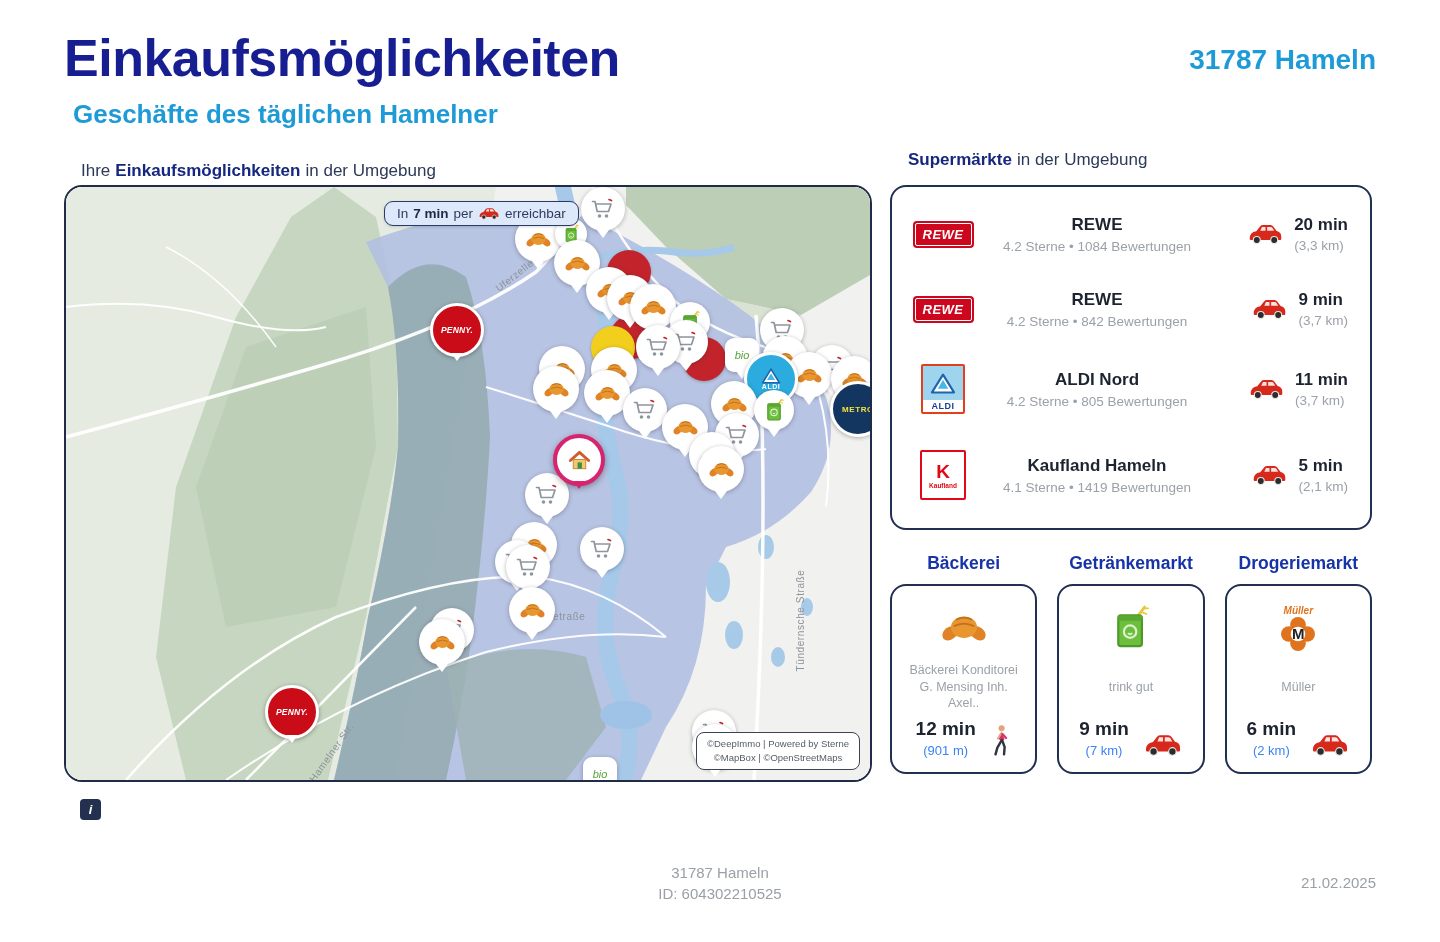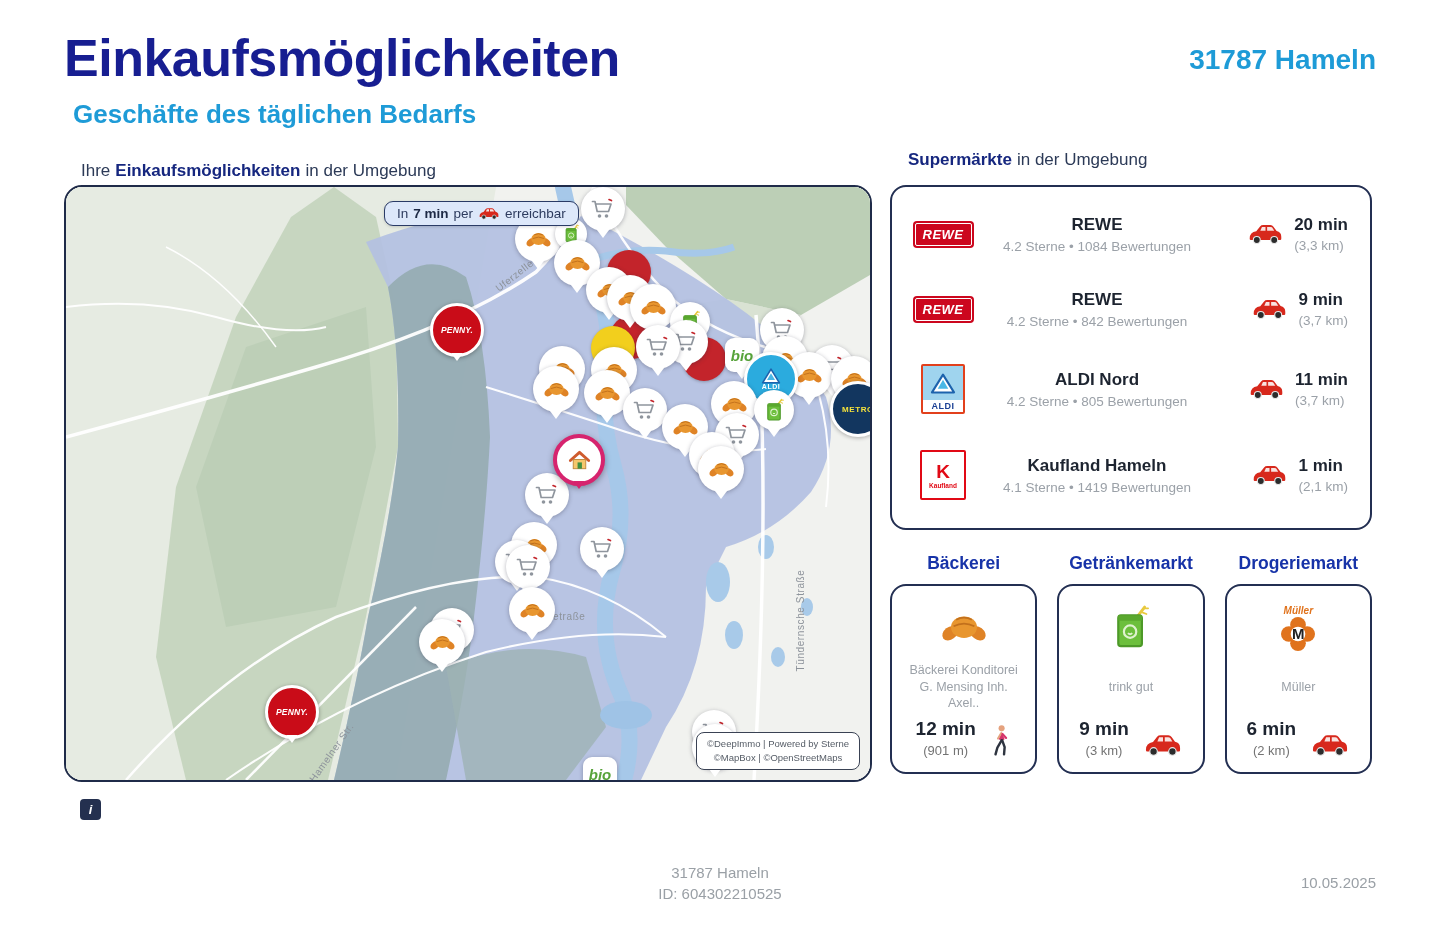--- a/index.html
+++ b/index.html
@@ -29,21 +29,21 @@
 
   
   .mk{position:absolute;transform:translate(-50%,-50%);display:flex;align-items:center;justify-content:center;flex-direction:column;}
   .pin{background:#fff;border-radius:50%;box-shadow:0 1px 4px rgba(40,40,60,.35);}
   .tailed::after{content:'';position:absolute;top:97%;left:50%;margin-left:-6px;border:6px solid transparent;border-top:8px solid #fff;}
   .mk-croissant{width:46px;height:46px;}.mk-croissant svg{width:29px;height:25px;}
   .mk-cart{width:44px;height:44px;}.mk-cart svg{width:26px;height:24px;}
   .mk-juicebox{width:40px;height:40px;}.mk-juicebox svg{width:21px;height:25px;}
   .mk-juicebox-small{width:32px;height:32px;}.mk-juicebox-small svg{width:17px;height:20px;}
   .mk-bio{width:34px;height:34px;border-radius:9px;}
-  .bio-t{color:#57a33a;font-size:15px;font-weight:700;font-style:italic;}
+  .bio-t{color:#57a33a;font-size:11px;font-weight:400;font-style:italic;}
   .mk-penny{width:48px;height:48px;background:#c90c18;border:3px solid #fff;border-radius:50%;box-shadow:0 1px 4px rgba(0,0,0,.35);color:#fff;font-weight:800;font-style:italic;font-size:8.5px;letter-spacing:.2px;}
   .mk-penny::after{border-top-color:#fff;}
   .mk-aldi{width:48px;height:48px;background:#2babde;border:3px solid #fff;border-radius:50%;box-shadow:0 1px 4px rgba(0,0,0,.3);}
   .mk-aldi svg{width:20px;height:16px;}
   .aldi-mk-t{color:#fff;font-size:7px;font-weight:800;margin-top:-1px;letter-spacing:.5px;}
   .mk-metro{width:50px;height:50px;background:#12365f;border:3px solid #fff;border-radius:50%;color:#f5e23c;font-weight:800;font-size:8px;letter-spacing:.6px;box-shadow:0 1px 4px rgba(0,0,0,.3);}
   .mk-yellow{width:44px;height:44px;border-radius:50%;background:#f2cf1d;box-shadow:0 1px 3px rgba(0,0,0,.25);}
   .mk-redarc{width:44px;height:44px;border-radius:50%;background:#c3242b;box-shadow:0 1px 3px rgba(0,0,0,.25);}
   .mk-home{width:44px;height:44px;background:#fff;border:4px solid #d6246e;border-radius:50%;box-shadow:0 2px 6px rgba(0,0,0,.35);}
   .mk-home::after{border-top-color:#d6246e;}
@@ -72,21 +72,21 @@
   
   .cards{position:absolute;left:890px;top:553px;width:482px;display:grid;grid-template-columns:1fr 1fr 1fr;column-gap:20px;}
   .card-head{font-size:17.5px;font-weight:700;color:#1733a8;text-align:center;margin-bottom:10px;}
   .card{border:2px solid #232f52;border-radius:16px;background:#fff;height:190px;box-sizing:border-box;display:flex;flex-direction:column;align-items:center;padding:14px 10px 14px;}
   .card-icon{height:56px;display:flex;align-items:center;justify-content:center;}
   .card-icon svg{width:52px;height:46px;}
   .card-icon.jb svg{width:40px;height:50px;}
   .card-name{font-size:12.5px;color:#9ba1a8;text-align:center;line-height:1.35;flex:1;display:flex;align-items:center;justify-content:center;padding:0 2px;}
   .card-bottom{display:flex;align-items:flex-end;justify-content:center;gap:14px;width:100%;}
   .cb-time{font-size:19px;font-weight:800;color:#1d2430;text-align:center;}
-  .cb-dist{font-size:13px;color:#737373;margin-top:3px;text-align:center;}
+  .cb-dist{font-size:13px;color:#3b82f6;margin-top:3px;text-align:center;}
   .cb-icon svg{width:40px;height:26px;display:block;}
   .cb-icon.walk svg{width:22px;height:34px;}
   .mueller-logo{display:flex;flex-direction:column;align-items:center;line-height:1;}
   .mueller-word{color:#e0731d;font-size:10px;font-weight:800;font-style:italic;margin-bottom:1px;}
   .mueller-flower{position:relative;width:34px;height:34px;}
   .mueller-flower svg{width:34px;height:34px;}
   .mf-m{position:absolute;left:0;top:0;width:34px;height:34px;display:flex;align-items:center;justify-content:center;font-weight:800;font-size:15px;color:#222;}
 
   
   .info-row{position:absolute;left:80px;top:799px;display:flex;align-items:center;gap:12px;}
@@ -94,21 +94,21 @@
   .info-text{font-size:15.5px;color:#2f3a4a;}
   .footer-center{position:absolute;left:50%;top:862px;transform:translateX(-50%);text-align:center;font-size:15px;color:#9aa0a6;line-height:1.4;}
   .footer-date{position:absolute;right:64px;top:874px;font-size:15px;color:#9aa0a6;}
 </style>
 </head>
 <body>
 
 <div class="page">
 
   <div class="title">Einkaufsmöglichkeiten</div>
-  <div class="subtitle">Geschäfte des täglichen Bedarfs</div>
+  <div class="subtitle">Geschäfte des täglichen Hamelner</div>
   <div class="location">31787 Hameln</div>
 
   <div class="sec-label map-label">
     <span>Ihre</span>
     <b>Einkaufsmöglichkeiten</b>
     <span>in der Umgebung</span>
   </div>
 
   <div class="map">
     <svg class="tiles" viewBox="0 0 804 593" preserveAspectRatio="none">
@@ -631,21 +631,21 @@
         <span class="icon">
             <svg viewBox="0 0 34 22">
               <path d="M2.5 15 Q2.5 9.5 8.5 8.5 L12 4 Q13 2.8 15 2.8 L21.5 2.8 Q23.3 2.8 24.3 4.3 L27.2 8.3 Q31.5 9.2 31.5 13.5 L31.5 15.5 Q31.5 16.5 30.5 16.5 L3.5 16.5 Q2.5 16.5 2.5 15.5 Z" fill="#d7281c"></path>
               <path d="M13.7 4.5 L12.2 8 L17 8 L17 4.5 Z" fill="#f9e3e0"></path>
               <path d="M18.5 4.5 L18.5 8 L25 8 L23 4.8 Q22.5 4.5 21.5 4.5 Z" fill="#f9e3e0"></path>
               <circle cx="9" cy="16.5" r="3.2" fill="#2c2c2c" stroke="#e8e8e8" stroke-width="1"></circle>
               <circle cx="25" cy="16.5" r="3.2" fill="#2c2c2c" stroke="#e8e8e8" stroke-width="1"></circle>
             </svg>
           </span>
         <span>
-            <div class="sm-time">1 min</div>
+            <div class="sm-time">5 min</div>
         <div class="sm-dist">(2,1 km)</div>
           </span>
       </div>
     </div>
 
   </div>
 
   <div class="cards">
     <div>
       <div class="card-head">Bäckerei</div>
@@ -687,21 +687,21 @@
               <rect x="4" y="6" width="13" height="17" rx="1.5" fill="#6cbf3c" stroke="#4d9928" stroke-width="1.2"></rect>
               <rect x="4" y="6" width="13" height="3" fill="#5aa82e"></rect>
               <circle cx="10.5" cy="15" r="3.4" fill="none" stroke="#dff2cf" stroke-width="1.2"></circle>
               <path d="M9.3 15.8 q1.2 1.2 2.4 0" stroke="#dff2cf" stroke-width="1" fill="none"></path>
             </svg>
           </div>
         <div class="card-name">trink gut</div>
         <div class="card-bottom">
           <span>
               <div class="cb-time">9 min</div>
-          <div class="cb-dist">(3 km)</div>
+          <div class="cb-dist">(7 km)</div>
             </span>
           <span class="cb-icon">
               <svg viewBox="0 0 34 22">
                 <path d="M2.5 15 Q2.5 9.5 8.5 8.5 L12 4 Q13 2.8 15 2.8 L21.5 2.8 Q23.3 2.8 24.3 4.3 L27.2 8.3 Q31.5 9.2 31.5 13.5 L31.5 15.5 Q31.5 16.5 30.5 16.5 L3.5 16.5 Q2.5 16.5 2.5 15.5 Z" fill="#d7281c"></path>
                 <path d="M13.7 4.5 L12.2 8 L17 8 L17 4.5 Z" fill="#f9e3e0"></path>
                 <path d="M18.5 4.5 L18.5 8 L25 8 L23 4.8 Q22.5 4.5 21.5 4.5 Z" fill="#f9e3e0"></path>
                 <circle cx="9" cy="16.5" r="3.2" fill="#2c2c2c" stroke="#e8e8e8" stroke-width="1"></circle>
                 <circle cx="25" cy="16.5" r="3.2" fill="#2c2c2c" stroke="#e8e8e8" stroke-width="1"></circle>
               </svg>
             </span>
@@ -747,15 +747,15 @@
   </div>
 
   <div class="info-row">
     <div class="info-icon">i</div>
   </div>
 
   <div class="footer-center">
     <div>31787 Hameln</div>
     <div>ID: 604302210525</div>
   </div>
-  <div class="footer-date">10.05.2025</div>
+  <div class="footer-date">21.02.2025</div>
 
 </div>
 
 </body></html>

